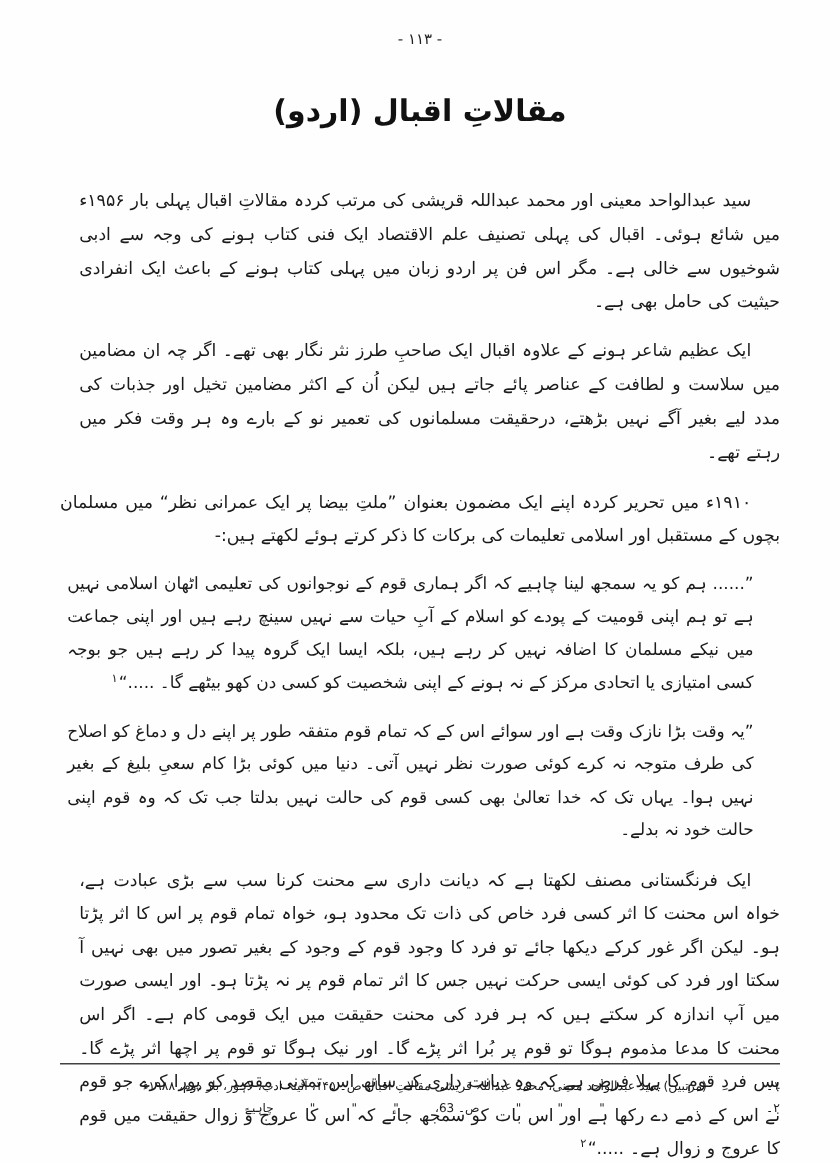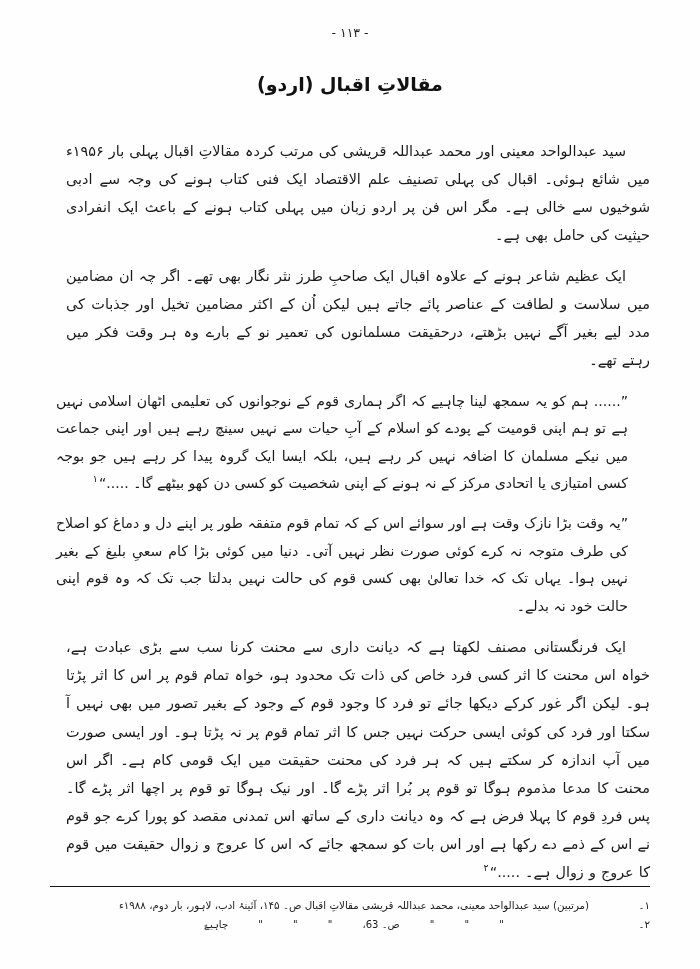--- a/index.html
+++ b/index.html
@@ -38,21 +38,21 @@
   }
 
   
   .title-wrap {
     text-align: center;
     margin-top: 14px;
     margin-bottom: 26px;
   }
   .title {
     display: inline-block;
-    font-size: 19px;
+    font-size: 25px;
     font-weight: 700;
     letter-spacing: 0.5px;
     color: #111;
     line-height: 1.5;
     direction: rtl;
     text-align: center;
   }
 
   
   .content {
@@ -156,20 +156,21 @@
   <div class="title-wrap">
     <h1 class="title">مقالاتِ اقبال (اردو)</h1>
   </div>
 
   <div class="content">
 
     <p class="para">سید عبدالواحد معینی اور محمد عبداللہ قریشی کی مرتب کردہ مقالاتِ اقبال پہلی بار ۱۹۵۶ء میں شائع ہوئی۔ اقبال کی پہلی تصنیف علم الاقتصاد ایک فنی کتاب ہونے کی وجہ سے ادبی شوخیوں سے خالی ہے۔ مگر اس فن پر اردو زبان میں پہلی کتاب ہونے کے باعث ایک انفرادی حیثیت کی حامل بھی ہے۔</p>
 
     <p class="para">ایک عظیم شاعر ہونے کے علاوہ اقبال ایک صاحبِ طرز نثر نگار بھی تھے۔ اگر چہ ان مضامین میں سلاست و لطافت کے عناصر پائے جاتے ہیں لیکن اُن کے اکثر مضامین تخیل اور جذبات کی مدد لیے بغیر آگے نہیں بڑھتے، درحقیقت مسلمانوں کی تعمیر نو کے بارے وہ ہر وقت فکر میں رہتے تھے۔</p>
 
+    <p class="lead">۱۹۱۰ء میں تحریر کردہ اپنے ایک مضمون بعنوان ”ملتِ بیضا پر ایک عمرانی نظر“ میں مسلمان بچوں کے مستقبل اور اسلامی تعلیمات کی برکات کا ذکر کرتے ہوئے لکھتے ہیں:-</p>
 
     <p class="quote"><span>”...... ہم کو یہ سمجھ لینا چاہیے کہ اگر ہماری قوم کے نوجوانوں کی تعلیمی اٹھان اسلامی نہیں ہے تو ہم اپنی قومیت کے پودے کو اسلام کے آبِ حیات سے نہیں سینچ رہے ہیں اور اپنی جماعت میں نیکے مسلمان کا اضافہ نہیں کر رہے ہیں، بلکہ ایسا ایک گروہ پیدا کر رہے ہیں جو بوجہ کسی امتیازی یا اتحادی مرکز کے نہ ہونے کے اپنی شخصیت کو کسی دن کھو بیٹھے گا۔ .....“</span><sup class="refmark">۱</sup></p>
 
 
     <p class="quote">”یہ وقت بڑا نازک وقت ہے اور سوائے اس کے کہ تمام قوم متفقہ طور پر اپنے دل و دماغ کو اصلاح کی طرف متوجہ نہ کرے کوئی صورت نظر نہیں آتی۔ دنیا میں کوئی بڑا کام سعیِ بلیغ کے بغیر نہیں ہوا۔ یہاں تک کہ خدا تعالیٰ بھی کسی قوم کی حالت نہیں بدلتا جب تک کہ وہ قوم اپنی حالت خود نہ بدلے۔</p>
 
     <p class="para"><span>ایک فرنگستانی مصنف لکھتا ہے کہ دیانت داری سے محنت کرنا سب سے بڑی عبادت ہے، خواہ اس محنت کا اثر کسی فرد خاص کی ذات تک محدود ہو، خواہ تمام قوم پر اس کا اثر پڑتا ہو۔ لیکن اگر غور کرکے دیکھا جائے تو فرد کا وجود قوم کے وجود کے بغیر تصور میں بھی نہیں آ سکتا اور فرد کی کوئی ایسی حرکت نہیں جس کا اثر تمام قوم پر نہ پڑتا ہو۔ اور ایسی صورت میں آپ اندازہ کر سکتے ہیں کہ ہر فرد کی محنت حقیقت میں ایک قومی کام ہے۔ اگر اس محنت کا مدعا مذموم ہوگا تو قوم پر بُرا اثر پڑے گا۔ اور نیک ہوگا تو قوم پر اچھا اثر پڑے گا۔ پس فردِ قوم کا پہلا فرض ہے کہ وہ دیانت داری کے ساتھ اس تمدنی مقصد کو پورا کرے جو قوم نے اس کے ذمے دے رکھا ہے اور اس بات کو سمجھ جائے کہ اس کا عروج و زوال حقیقت میں قوم کا عروج و زوال ہے۔ .....“</span><sup class="refmark">۲</sup></p>
 
   </div>
 

